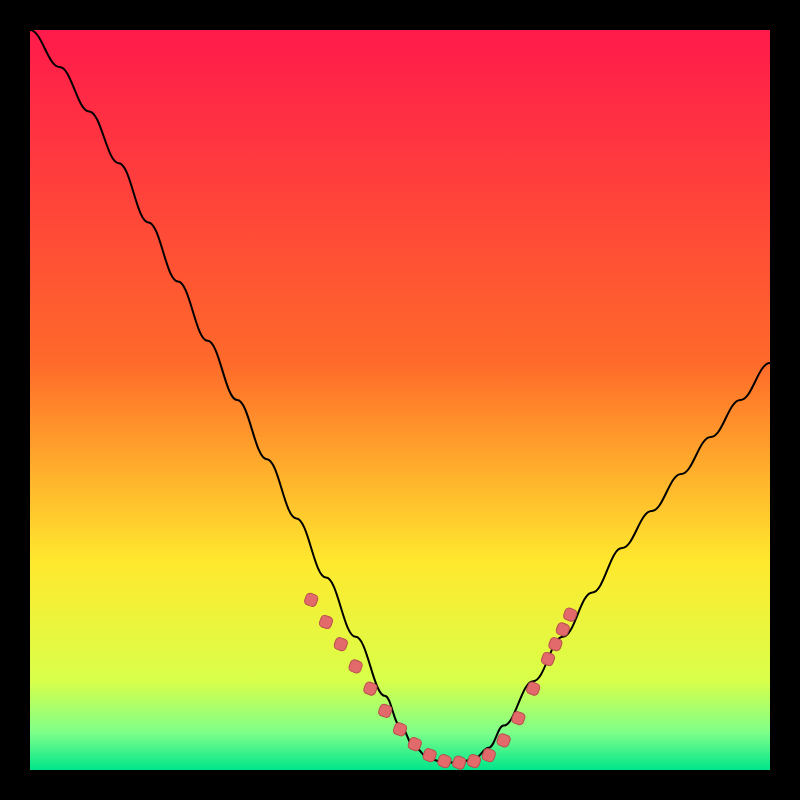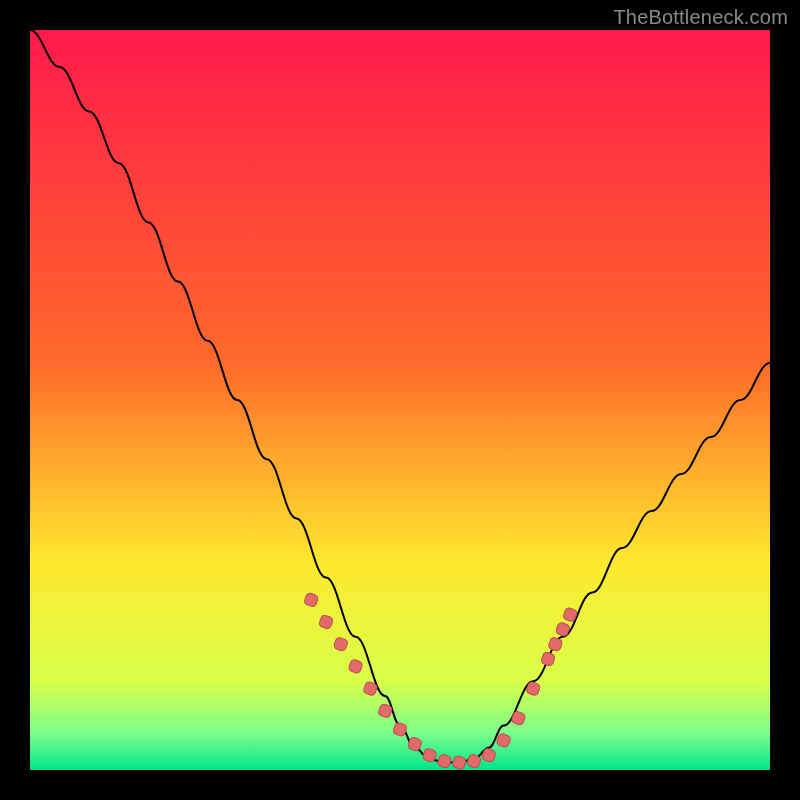--- a/index.html
+++ b/index.html
@@ -75,14 +75,13 @@
           <rect x="482.4" y="682.2" width="12" height="12" rx="4" ry="4" fill="#e36a6a" stroke="#b74d4d" stroke-width="1" transform="rotate(20 488.4 688.2)"></rect>
           <rect x="497.2" y="652.6" width="12" height="12" rx="4" ry="4" fill="#e36a6a" stroke="#b74d4d" stroke-width="1" transform="rotate(20 503.2 658.6)"></rect>
           <rect x="512.0" y="623.0" width="12" height="12" rx="4" ry="4" fill="#e36a6a" stroke="#b74d4d" stroke-width="1" transform="rotate(20 518.0 629.0)"></rect>
           <rect x="519.4" y="608.2" width="12" height="12" rx="4" ry="4" fill="#e36a6a" stroke="#b74d4d" stroke-width="1" transform="rotate(20 525.4 614.2)"></rect>
           <rect x="526.8" y="593.4" width="12" height="12" rx="4" ry="4" fill="#e36a6a" stroke="#b74d4d" stroke-width="1" transform="rotate(20 532.8 599.4)"></rect>
           <rect x="534.2" y="578.6" width="12" height="12" rx="4" ry="4" fill="#e36a6a" stroke="#b74d4d" stroke-width="1" transform="rotate(20 540.2 584.6)"></rect>
         </g>
     </svg>
   </div>
 
-  <div class="attribution">TheBottleneck.com</div>
 </div>
 
 </body></html>

